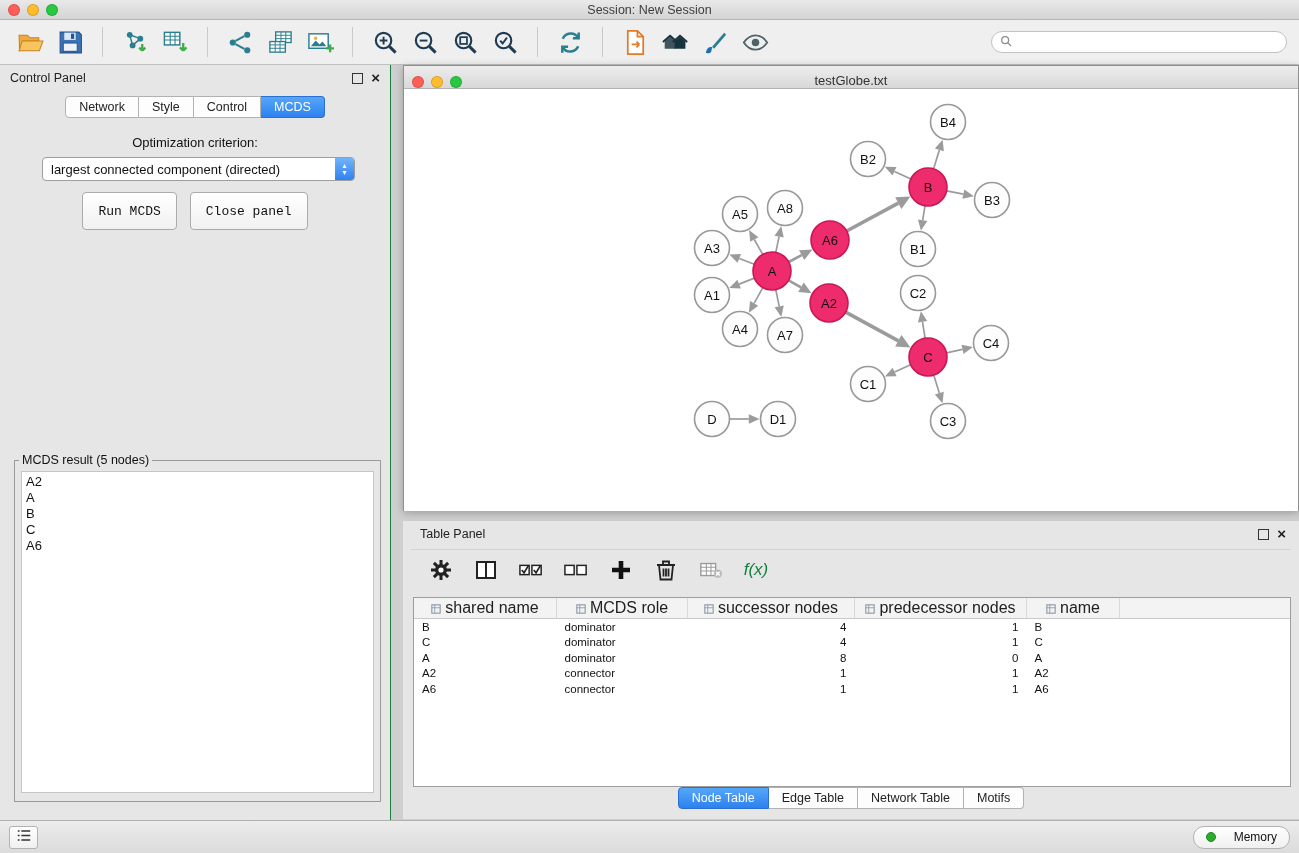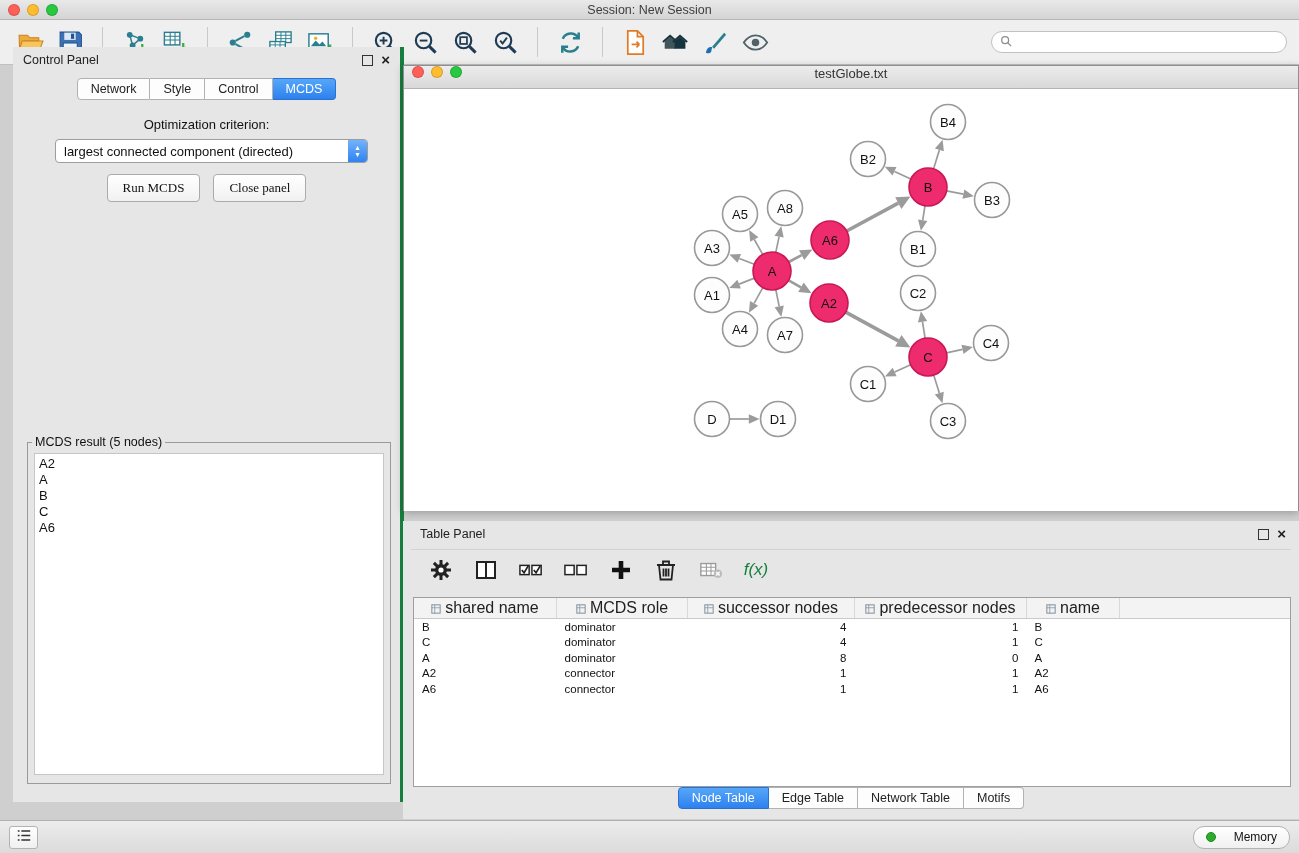--- a/index.html
+++ b/index.html
@@ -22,22 +22,22 @@
   .tb-groups{display:flex;align-items:center;}
   .tb-btn{width:34px;height:34px;border:none;background:transparent;padding:2px;margin:0 3px;cursor:pointer;}
   .tb-btn .tb-ico svg{width:27px;height:27px;display:block;margin:auto;}
   .tb-sep{width:1px;height:30px;background:#c9c9c9;margin:0 12px;}
   .searchbox{margin-left:auto;margin-right:2px;width:296px;height:22px;background:#fff;
     border:1px solid #c2c2c2;border-radius:12px;display:flex;align-items:center;padding:0 8px;box-sizing:border-box;}
   .searchbox input{border:none;outline:none;flex:1;font-size:12px;background:transparent;margin-left:5px;
     font-family:"Liberation Sans",sans-serif;}
 
   
-  .control-panel{position:absolute;left:0;top:47px;width:391px;height:755px;background:#e6e6e6;
-    border-right:4px solid #15803d;box-sizing:border-box;margin-left:13px;}
+  .control-panel{position:absolute;left:0;top:65px;width:391px;height:755px;background:#e6e6e6;
+    border-right:1px solid #15803d;box-sizing:border-box;}
   .panel-header{height:26px;display:flex;align-items:center;padding:0 10px;font-size:12.5px;color:#222;}
   .panel-header-icons{margin-left:auto;display:flex;align-items:center;gap:8px;}
   .float-box{width:9px;height:9px;border:1.6px solid #333;display:inline-block;cursor:pointer;}
   .close-x{font-size:15px;font-weight:bold;color:#222;line-height:12px;cursor:pointer;}
 
   .seg-tabs{display:flex;justify-content:center;}
   .tab{height:20px;line-height:20px;padding:0 13px;font-size:12.5px;background:#fdfdfd;
     border:1px solid #b2b2b2;border-left:none;color:#222;cursor:pointer;white-space:nowrap;}
   .tab:first-child{border-left:1px solid #b2b2b2;border-radius:4px 0 0 4px;}
   .tab:last-child{border-radius:0 4px 4px 0;}
@@ -45,35 +45,35 @@
 
   .cp-tabs{position:absolute;left:0;right:0;top:31px;}
   .opt-label{position:absolute;left:0;right:0;top:70px;text-align:center;font-size:13px;color:#111;}
   .combo{position:absolute;left:42px;top:92px;width:313px;height:24px;background:#fff;
     border:1px solid #9d9d9d;border-radius:4px;display:flex;align-items:center;box-sizing:border-box;cursor:pointer;}
   .combo-text{flex:1;padding-left:8px;font-size:13px;color:#111;white-space:nowrap;overflow:hidden;}
   .combo-arrows{width:19px;align-self:stretch;background:linear-gradient(#72b3fb,#2f83f1);
     border-radius:0 3px 3px 0;display:flex;flex-direction:column;align-items:center;justify-content:center;
     color:#fff;font-size:8px;line-height:7px;}
   .cp-buttons{position:absolute;left:0;right:0;top:127px;display:flex;justify-content:center;gap:13px;}
-  .btn{height:28px;padding:0 15px;background:linear-gradient(#ffffff,#f1f1f1);border:1px solid #ababab;
-    border-radius:4px;font-size:13px;color:#111;cursor:pointer;font-family:Liberation Serif, serif;}
+  .btn{height:38px;padding:0 15px;background:linear-gradient(#ffffff,#f1f1f1);border:1px solid #ababab;
+    border-radius:4px;font-size:13px;color:#111;cursor:pointer;font-family:Liberation Mono, monospace;}
 
   .result-group{position:absolute;left:14px;right:9px;top:388px;bottom:18px;
     border:1px solid #9a9a9a;margin:0;padding:0;}
   .result-group legend{font-size:12.5px;color:#111;margin-left:4px;padding:0 3px;}
   .result-list{position:absolute;left:6px;right:6px;top:4px;bottom:8px;background:#fff;
     border:1px solid #c6c6c6;overflow:auto;padding:2px 0 0 4px;box-sizing:border-box;}
   .result-item{font-size:13px;line-height:16px;color:#111;cursor:default;}
 
   
   .net-window{position:absolute;left:403px;top:65px;width:896px;height:446px;background:#fff;
     border:1px solid #8f8f8f;box-sizing:border-box;box-shadow:0 2px 8px rgba(0,0,0,.25);}
   .net-titlebar{height:22px;background:linear-gradient(#ededed,#d8d8d8);border-bottom:1px solid #b4b4b4;
-    display:flex;align-items:flex-start;position:relative;}
+    display:flex;align-items:flex-end;position:relative;}
   .net-title{position:absolute;left:0;right:0;text-align:center;font-size:13px;color:#333;}
   .net-canvas{position:relative;width:894px;height:422px;background:#fff;overflow:hidden;}
   .net-canvas svg{display:block;}
   .net-canvas text{font-family:"Liberation Sans",sans-serif;}
 
   
   .table-panel{position:absolute;left:403px;top:521px;width:896px;height:298px;background:#e6e6e6;box-sizing:border-box;}
   .tp-toolbar{position:absolute;left:8px;right:8px;top:28px;height:40px;border-top:1px solid #d2d2d2;
     display:flex;align-items:center;gap:9px;padding-left:12px;}
   .tp-btn{width:36px;height:32px;border:none;background:transparent;cursor:pointer;padding:2px;}

